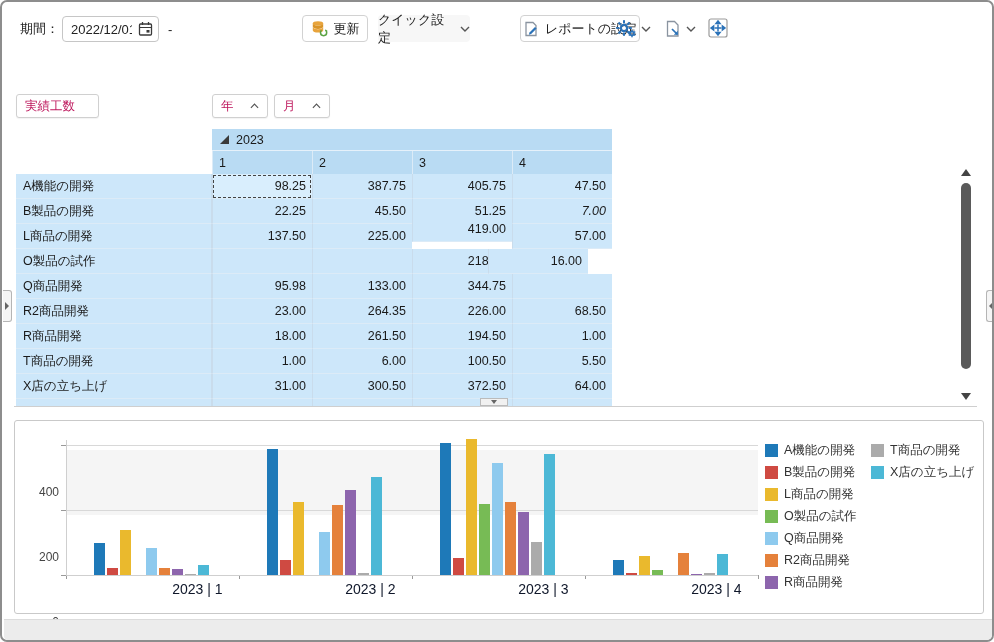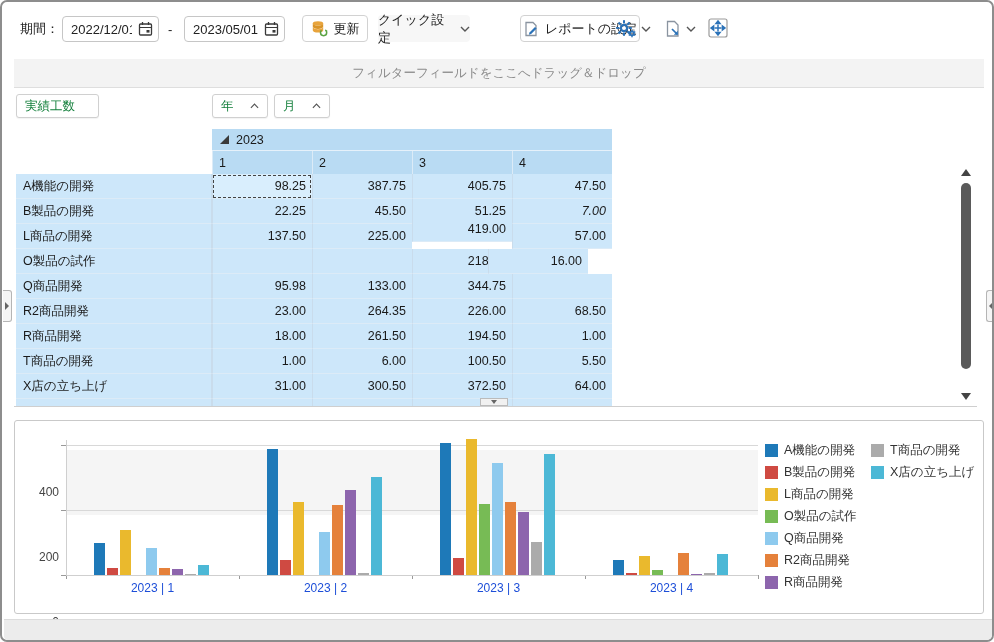--- a/index.html
+++ b/index.html
@@ -14,21 +14,21 @@
   .input-wrap .cal{position:absolute;right:6px;top:5px;cursor:pointer;}
   .btn{box-sizing:border-box;display:flex;align-items:center;justify-content:center;gap:6px;height:27px;
        background:#fff;border:1px solid #d2d2d2;border-radius:4px;font-size:13px;color:#222;cursor:pointer;}
   .btn.flat{border:none;background:#f7f7f7;}
   .iconbtn{display:flex;align-items:center;gap:4px;height:27px;cursor:pointer;}
   
   #filter-band{left:12px;top:57px;width:970px;height:28px;background:#f3f3f3;border-bottom:1px solid #dedede;
                display:flex;align-items:center;justify-content:center;font-size:12.5px;color:#8b8b8b;}
   
   .field-btn{box-sizing:border-box;display:flex;align-items:center;justify-content:space-between;
-             background:#fff;border:1px solid #d0d0d0;border-radius:3px;font-size:12.5px;color:#15803d;
+             background:#fff;border:1px solid #d0d0d0;border-radius:3px;font-size:12.5px;color:#be185d;
              padding:0 8px;height:24px;box-shadow:0 1px 1px rgba(0,0,0,0.05);cursor:pointer;}
   
   #pivot-table{left:14px;top:127px;width:596px;height:277px;overflow:hidden;font-size:12.5px;color:#1a1a1a;}
   .year-header{position:absolute;left:196px;top:0;width:400px;height:22px;background:#b9dbf3;
                border-bottom:1px solid #e6f1fa;display:flex;align-items:center;padding-left:8px;box-sizing:border-box;gap:7px;}
   .month-cell{position:absolute;top:22px;width:100px;height:23px;background:#b9dbf3;box-sizing:border-box;
               border-left:1px solid #dcebf7;display:flex;align-items:center;padding-left:6px;cursor:pointer;}
   .row-label{position:absolute;left:0;width:196px;height:25px;background:#cde7fa;box-sizing:border-box;
              border-bottom:1px solid #dcebf7;border-right:1px solid #c9dcec;display:flex;align-items:center;
              padding-left:7px;cursor:pointer;}
@@ -50,21 +50,21 @@
   .tri-left{width:0;height:0;border-top:4px solid transparent;border-bottom:4px solid transparent;border-right:4px solid #666;}
   
   #chart-panel{left:12px;top:418px;width:970px;height:194px;box-sizing:border-box;border:1px solid #c9c9c9;border-radius:3px;background:#fff;}
   #band-200-400{position:absolute;left:51px;top:29px;width:692px;height:65px;background:#f5f5f5;}
   .gridline{position:absolute;left:51px;width:692px;height:0;border-top:1px solid #d8d8d8;}
   #y-axis-line{position:absolute;left:51px;top:19px;width:0;height:135px;border-left:1px solid #cfcfcf;}
   #x-axis-line{position:absolute;left:51px;top:154px;width:692px;height:0;border-top:1px solid #cfcfcf;}
   .ytick{position:absolute;width:5px;height:0;border-top:1px solid #9a9a9a;left:46px;}
   .xtick{position:absolute;width:0;height:4px;border-left:1px solid #9a9a9a;top:154px;}
   .ylabel{position:absolute;width:32px;text-align:right;font-size:12px;color:#444;left:12px;margin-top:48px;}
-  .xlabel{position:absolute;width:140px;text-align:center;font-size:12px;color:#1d4ed8;top:160px;}
+  .xlabel{position:absolute;width:140px;text-align:right;font-size:14px;color:#0f172a;top:160px;}
   .bar{position:absolute;width:11px;cursor:default;}
   .legend-item{position:absolute;display:flex;align-items:center;gap:6px;font-size:12.5px;color:#333;height:15px;}
   .legend-swatch{width:13px;height:13px;flex:0 0 13px;}
   
   #footer{left:2px;top:617px;width:988px;height:21px;background:#ececec;border-top:1px solid #dcdcdc;border-radius:0 0 5px 5px;}
   svg{display:block;}
 </style>
 </head>
 <body>
 
@@ -78,32 +78,20 @@
         <svg width="15" height="16" viewBox="0 0 15 16">
             <rect x="1.5" y="3" width="12" height="11" rx="1" fill="none" stroke="#3a3a3a" stroke-width="1.3"></rect>
             <line x1="1.5" y1="6.5" x2="13.5" y2="6.5" stroke="#3a3a3a" stroke-width="1.2"></line>
             <line x1="4.5" y1="1" x2="4.5" y2="4" stroke="#3a3a3a" stroke-width="1.3"></line>
             <line x1="10.5" y1="1" x2="10.5" y2="4" stroke="#3a3a3a" stroke-width="1.3"></line>
             <rect x="8.5" y="9" width="3" height="2.6" fill="#3a3a3a"></rect>
           </svg>
       </span>
     </div>
     <div class="abs tb-label" style="left:166px;top:14px;">-</div>
-    <div class="abs input-wrap" style="left:182px;top:14px;width:101px;">
-      <input class="tb-input" value="2023/05/01" style="">
-      <span class="cal">
-        <svg width="15" height="16" viewBox="0 0 15 16">
-            <rect x="1.5" y="3" width="12" height="11" rx="1" fill="none" stroke="#3a3a3a" stroke-width="1.3"></rect>
-            <line x1="1.5" y1="6.5" x2="13.5" y2="6.5" stroke="#3a3a3a" stroke-width="1.2"></line>
-            <line x1="4.5" y1="1" x2="4.5" y2="4" stroke="#3a3a3a" stroke-width="1.3"></line>
-            <line x1="10.5" y1="1" x2="10.5" y2="4" stroke="#3a3a3a" stroke-width="1.3"></line>
-            <rect x="8.5" y="9" width="3" height="2.6" fill="#3a3a3a"></rect>
-          </svg>
-      </span>
-    </div>
 
     <div class="abs btn" style="left:300px;top:13px;width:66px;">
       <span>
         <svg width="17" height="17" viewBox="0 0 17 17">
           <ellipse cx="7" cy="3.4" rx="5.2" ry="2.2" fill="#e8a43c"></ellipse>
           <path d="M1.8 3.4 v3.4 c0 1.2 2.3 2.2 5.2 2.2 s5.2-1 5.2-2.2 V3.4 c0 1.2-2.3 2.2-5.2 2.2 s-5.2-1-5.2-2.2z" fill="#d99428"></path>
           <path d="M1.8 7 v3.4 c0 1.2 2.3 2.2 5.2 2.2 s5.2-1 5.2-2.2 V7 c0 1.2-2.3 2.2-5.2 2.2 S1.8 8.2 1.8 7z" fill="#e8a43c"></path>
           <circle cx="12.6" cy="12.6" r="3.1" fill="none" stroke="#5aa343" stroke-width="1.5" stroke-dasharray="12 4"></circle>
           <path d="M14.8 10.2 l1.6 0.4 -0.5 1.6z" fill="#5aa343"></path>
         </svg>
@@ -185,23 +173,20 @@
             <path d="M10 3 l2 2.6 h-4z"></path>
               <path d="M10 17 l-2-2.6 h4z"></path>
             <path d="M3 10 l2.6-2 v4z"></path>
               <path d="M17 10 l-2.6 2 v-4z"></path>
           </g>
         </svg>
       </span>
     </div>
   </div>
 
-  <div id="filter-band" class="abs">
-    <span>フィルターフィールドをここへドラッグ＆ドロップ</span>
-  </div>
 
   <div class="abs field-btn" style="left:14px;top:92px;width:83px;">
     <span>実績工数</span>
   </div>
   <div class="abs field-btn" style="left:210px;top:92px;width:56px;">
     <span>年</span>
     <span>
         <svg width="9" height="6" viewBox="0 0 10 6">
           <polyline points="1,5 5,1 9,5" fill="none" stroke="#555" stroke-width="1.3"></polyline>
         </svg>

